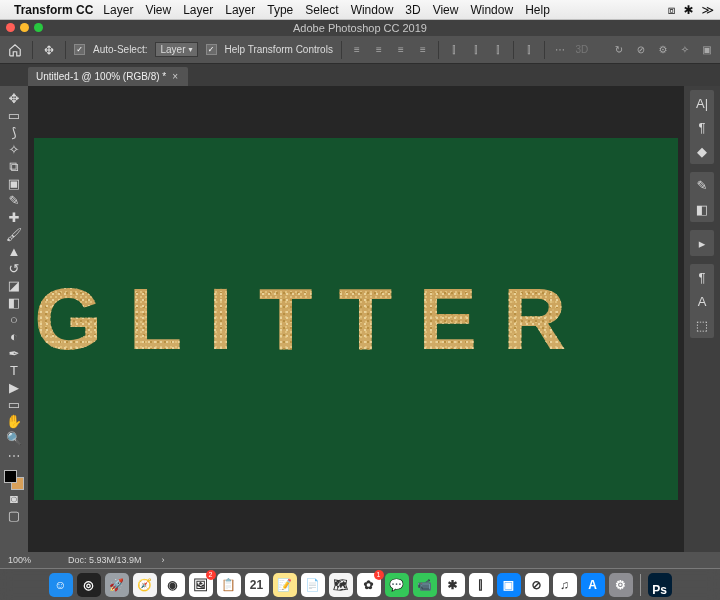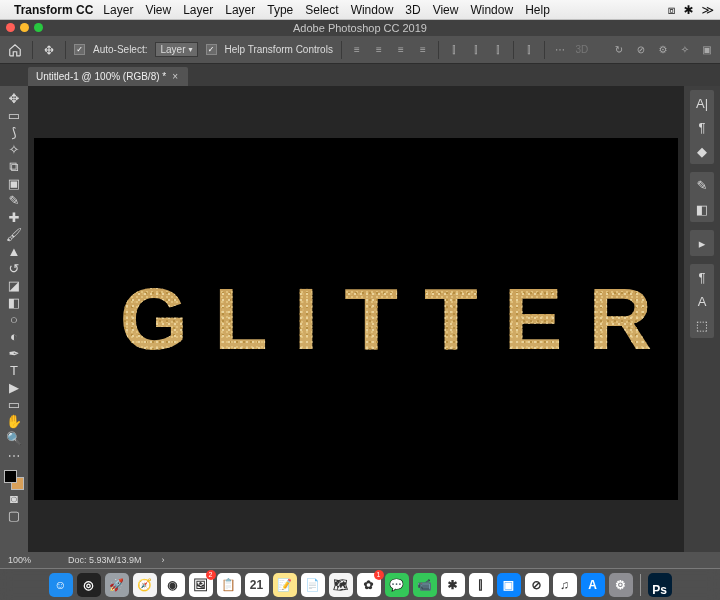--- a/index.html
+++ b/index.html
@@ -37,21 +37,21 @@
 
 .workspace { display:flex; height: calc(600px - 20px - 16px - 28px - 22px - 16px - 32px); background:#262626; }
 .left-tools { width:28px; background:#535353; display:flex; flex-direction:column; align-items:center; padding-top:4px; gap:0; }
 .tool-slot { width:24px; height:17px; display:flex; align-items:center; justify-content:center; color:#d8d8d8; font-size:13px; cursor:pointer; }
 .fgbg-swatch { margin-top:6px; width:20px; height:20px; position:relative; }
 .fgbg-swatch .fg { position:absolute; left:0; top:0; width:13px; height:13px; background:#000; border:1px solid #bbb; }
 .fgbg-swatch .bg { position:absolute; right:0; bottom:0; width:13px; height:13px; background:#d8a05a; border:1px solid #bbb; }
 
 .canvas-wrap { flex:1; background:#262626; display:flex; flex-direction:column; align-items:stretch; justify-content:flex-start; position:relative; }
 .canvas-area { margin:52px 6px 0 6px; height:362px; background:#262626; display:flex; align-items:center; justify-content:center; }
-.canvas { background:#000000; width:100%; height:100%; display:flex; align-items:center; justify-content:flex-end; }
+.canvas { background:#14532d; width:100%; height:100%; display:flex; align-items:center; justify-content:flex-start; }
 .glitter-text { font-family: "Arial Narrow","Helvetica Neue Condensed",Impact,sans-serif; font-stretch:condensed; font-weight:700; font-size:88px; letter-spacing:26px; color:#caa559;
   background: radial-gradient(circle at 20% 30%, #e9d29a 1px, transparent 1px),
               radial-gradient(circle at 70% 60%, #b89043 1px, transparent 1px),
               radial-gradient(circle at 40% 80%, #e1c17c 1px, transparent 1px),
               radial-gradient(circle at 85% 25%, #d4b06a 1px, transparent 1px),
               linear-gradient(#caa058,#d2ae6a);
   background-size: 6px 6px, 7px 7px, 5px 5px, 8px 8px, 100% 100%;
   -webkit-background-clip:text; background-clip:text; -webkit-text-fill-color:transparent; color:transparent;
 }
 

